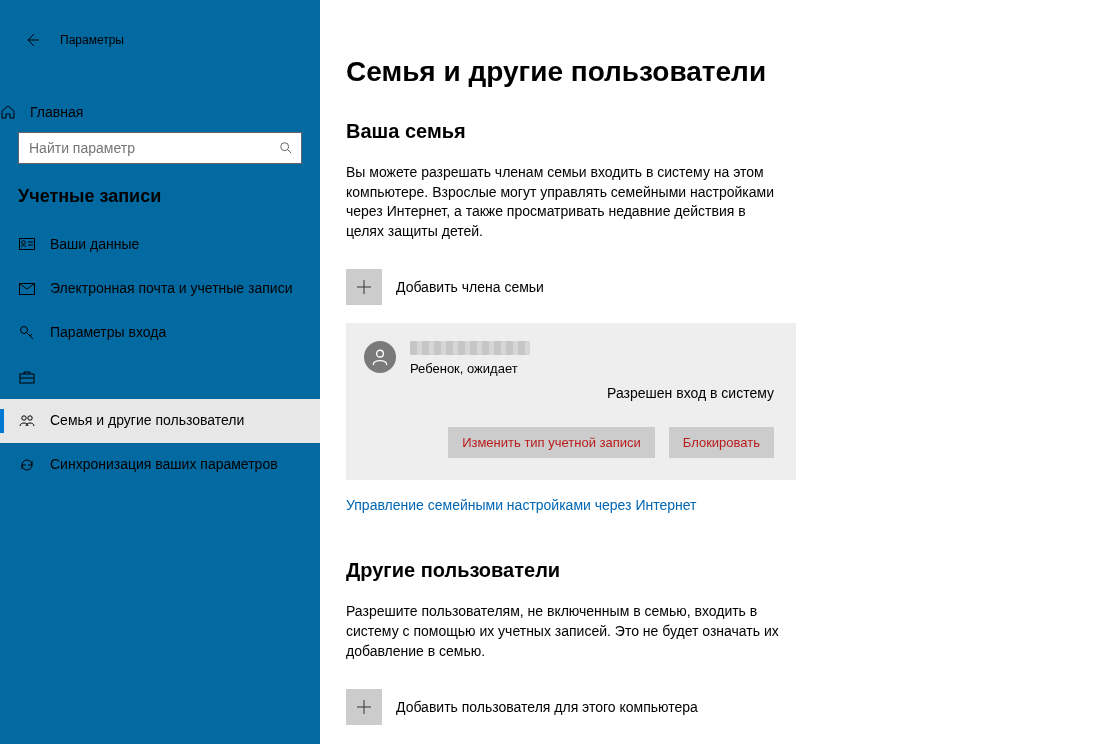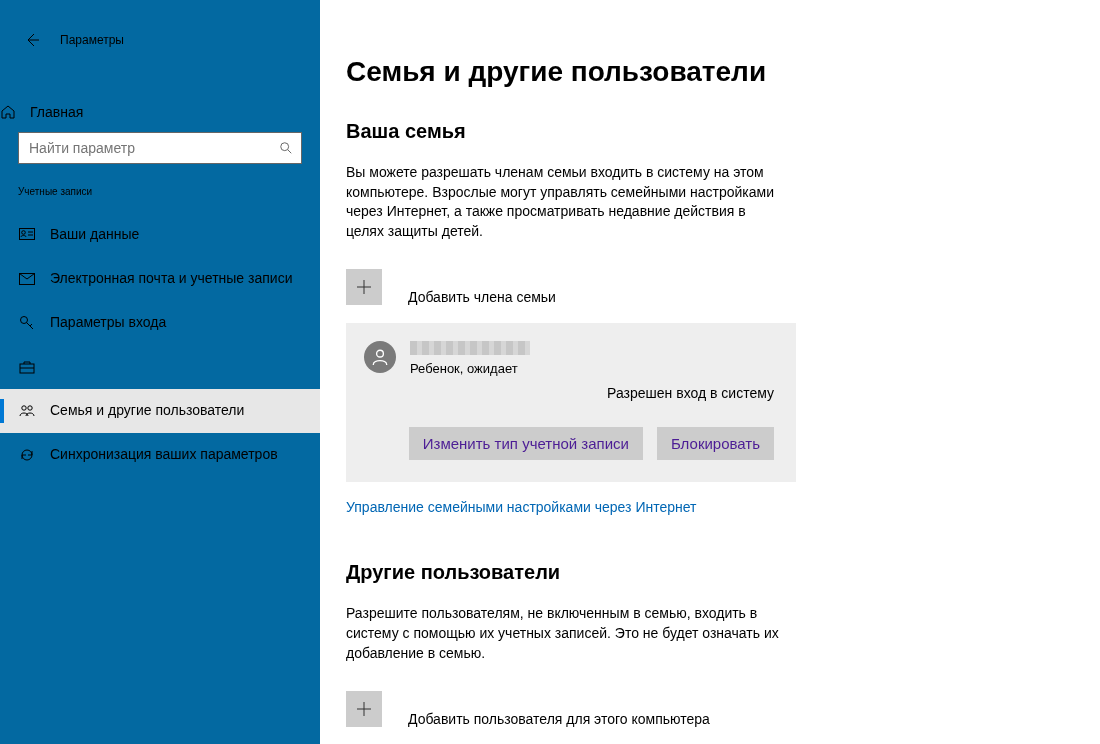--- a/index.html
+++ b/index.html
@@ -14,45 +14,45 @@
 
 .home-row { display: flex; align-items: flex-end; height: 40px; margin-bottom: 12px; cursor: pointer; }
 .home-row .icon { width: 16px; height: 16px; margin-right: 14px; display: flex; align-items: center; justify-content: center; }
 .home-row .label { font-size: 14px; color: #000; }
 
 .search-wrap { padding: 0 18px; margin-bottom: 22px; }
 .search { width: 100%; height: 32px; border: 1px solid #666; background: #fff; position: relative; display: flex; align-items: center; }
 .search input { flex: 1; border: none; outline: none; height: 100%; padding: 0 10px; font-size: 14px; background: transparent; }
 .search .sicon { width: 30px; display: flex; align-items: center; justify-content: center; color: #444; }
 
-.section-header { font-size: 10px; font-weight: 400; color: #000; padding-left: 18px; margin-bottom: 16px; }
+.section-header { font-size: 18px; font-weight: 700; color: #000; padding-left: 18px; margin-bottom: 16px; }
 
 .nav-item { display: flex; align-items: flex-start; min-height: 44px; padding: 12px 18px 12px 18px; cursor: pointer; position: relative; }
 .nav-item .icon { width: 18px; height: 18px; margin-right: 14px; margin-top: 1px; display: flex; align-items: center; justify-content: center; flex-shrink: 0; }
 .nav-item .label { font-size: 14px; color: #000; line-height: 1.35; }
 .nav-item.selected { background: #e7e7e7; }
 .nav-item.selected::before { content: ""; position: absolute; left: 0; top: 10px; bottom: 10px; width: 4px; background: #0078d4; }
 
 .main h1 { font-size: 28px; font-weight: 600; color: #000; margin-bottom: 32px; }
 .main h2 { font-size: 20px; font-weight: 600; color: #000; margin-bottom: 20px; }
 .main p.desc { font-size: 14px; color: #000; line-height: 1.4; max-width: 440px; margin-bottom: 28px; }
 
-.add-row { display: flex; align-items: flex-end; margin-bottom: 18px; cursor: pointer; gap: 12px; }
+.add-row { display: flex; align-items: center; margin-bottom: 18px; cursor: pointer; }
 .add-btn { width: 36px; height: 36px; background: #ccc; display: flex; align-items: center; justify-content: center; margin-right: 14px; }
 .add-label { font-size: 14px; color: #000; }
 
 .user-card { background: #eee; padding: 18px 22px 22px 18px; width: 450px; margin-bottom: 16px; }
 .user-top { display: flex; align-items: flex-start; }
 .avatar { width: 32px; height: 32px; border-radius: 50%; background: #7a7a7a; display: flex; align-items: center; justify-content: center; margin-right: 14px; flex-shrink: 0; }
 .user-meta { flex: 1; }
 .user-name { height: 14px; width: 120px; background: repeating-linear-gradient(90deg,#c6c6c6 0 7px,#d6d6d6 7px 12px); filter: blur(0.5px); margin-bottom: 6px; }
 .user-role { font-size: 13px; color: #000000; }
 .user-status { font-size: 14px; color: #000; text-align: right; margin-top: 44px; }
 .user-actions { display: flex; justify-content: flex-end; gap: 14px; margin-top: 26px; }
-.btn { background: #ccc; border: none; padding: 8px 14px; font-size: 15px; color: #4c1d95; cursor: pointer; }
+.btn { background: #ccc; border: none; padding: 8px 14px; font-size: 13px; color: #b91c1c; cursor: pointer; }
 
 .link { color: #0066b4; font-size: 14px; cursor: pointer; display: inline-block; margin-bottom: 46px; }
 
 svg { display: block; }
 </style>
 </head>
 <body>
 
 <div class="sidebar">
   <div class="titlebar">

